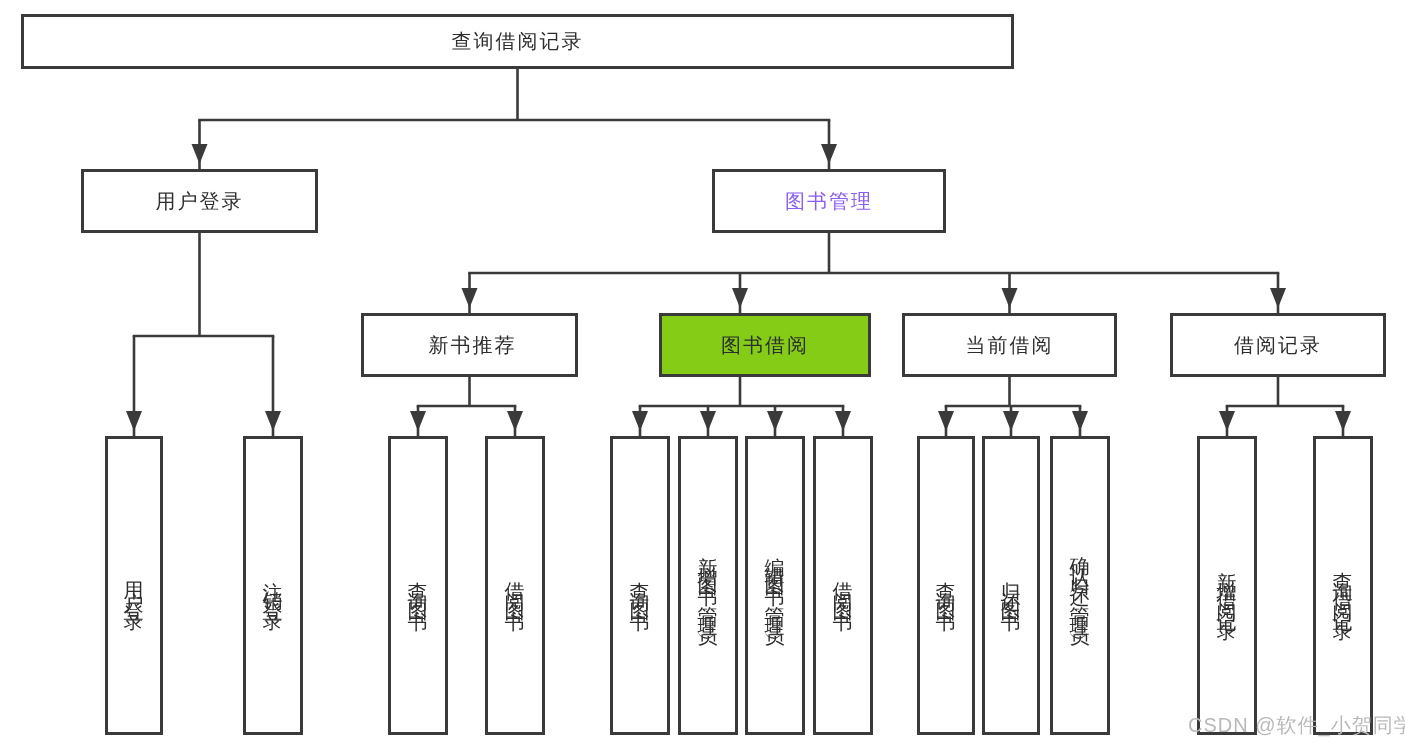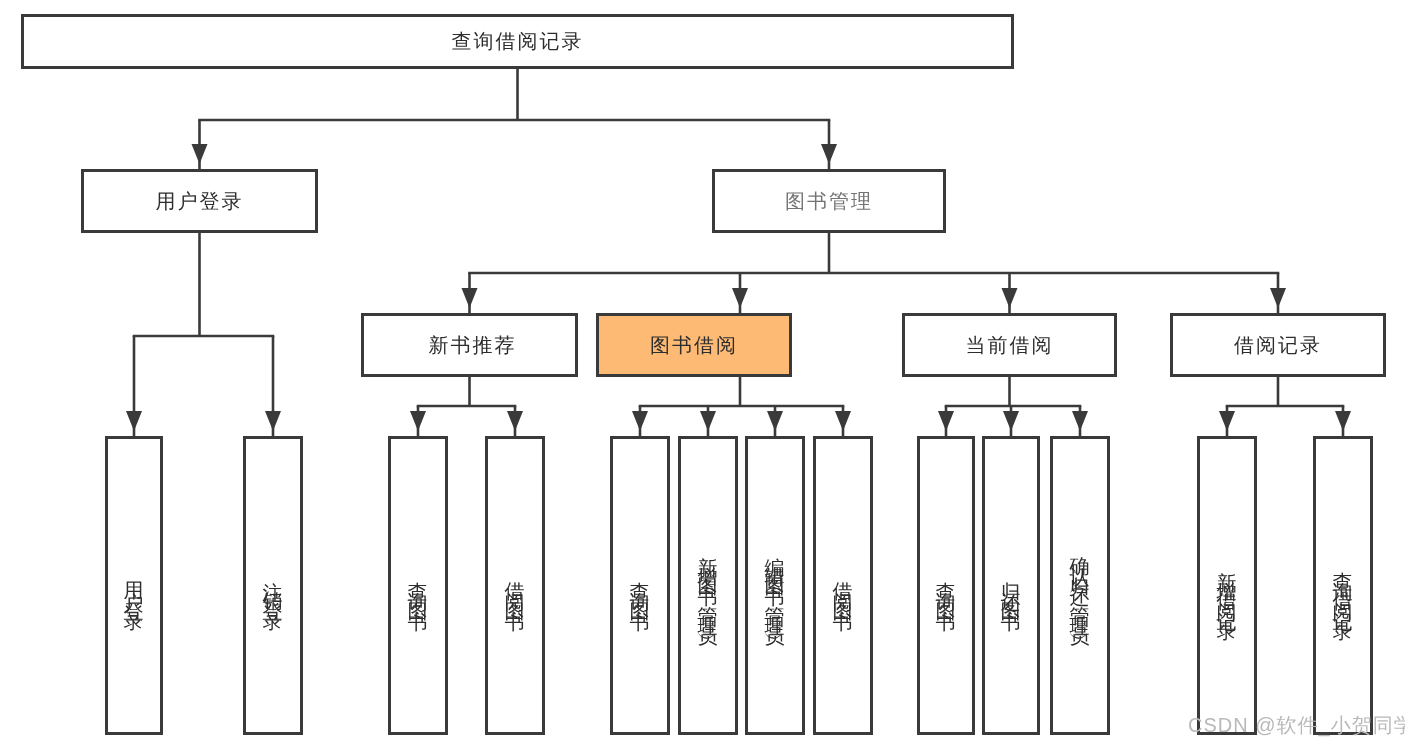--- a/index.html
+++ b/index.html
@@ -105,23 +105,23 @@
       <line x1="1278" y1="377" x2="1278" y2="406" stroke="#3a3a3a" stroke-width="2.6"></line>
       <line x1="1225.7" y1="406" x2="1344.3" y2="406" stroke="#3a3a3a" stroke-width="2.6"></line>
       <line x1="1227" y1="406" x2="1227" y2="436" stroke="#3a3a3a" stroke-width="2.6"></line>
       <polygon points="1219,411 1235,411 1227,431" fill="#3a3a3a"></polygon>
       <line x1="1343" y1="406" x2="1343" y2="436" stroke="#3a3a3a" stroke-width="2.6"></line>
       <polygon points="1335,411 1351,411 1343,431" fill="#3a3a3a"></polygon>
     </svg>
   <div id="nodes">
       <div class="node h" style="left: 21px; top: 14px; width: 993px; height: 55px; border-color: rgb(58, 58, 58); background: rgb(255, 255, 255); color: rgb(45, 45, 45);">查询借阅记录</div>
       <div class="node h" style="left: 81px; top: 169px; width: 237px; height: 64px; border-color: rgb(58, 58, 58); background: rgb(255, 255, 255); color: rgb(45, 45, 45);">用户登录</div>
-      <div class="node h" style="left: 712px; top: 169px; width: 234px; height: 64px; border-color: rgb(58, 58, 58); background: rgb(255, 255, 255); color: #737373;">图书管理</div>
+      <div class="node h" style="left: 712px; top: 169px; width: 234px; height: 64px; border-color: rgb(58, 58, 58); background: rgb(255, 255, 255); color: #8b5cf6;">图书管理</div>
       <div class="node h" style="left: 361px; top: 313px; width: 217px; height: 64px; border-color: rgb(58, 58, 58); background: rgb(255, 255, 255); color: rgb(45, 45, 45); padding-left: 6px;">新书推荐</div>
-      <div class="node h" style="left: 596px; top: 313px; width: 196px; height: 64px; border-color: rgb(58, 58, 58); background: #fdba74; color: rgb(45, 45, 45);">图书借阅</div>
+      <div class="node h" style="left: 659px; top: 313px; width: 212px; height: 64px; border-color: rgb(58, 58, 58); background: #84cc16; color: rgb(45, 45, 45);">图书借阅</div>
       <div class="node h" style="left: 902px; top: 313px; width: 215px; height: 64px; border-color: rgb(58, 58, 58); background: rgb(255, 255, 255); color: rgb(45, 45, 45); font-family: Liberation Mono, monospace;">当前借阅</div>
       <div class="node h" style="left: 1170px; top: 313px; width: 216px; height: 64px; border-color: rgb(58, 58, 58); background: rgb(255, 255, 255); color: rgb(45, 45, 45);">借阅记录</div>
       <div class="node v" style="left: 105px; top: 436px; width: 58px; height: 299px; border-color: rgb(58, 58, 58); background: rgb(255, 255, 255); color: rgb(45, 45, 45);">用户登录</div>
       <div class="node v" style="left: 243px; top: 436px; width: 60px; height: 299px; border-color: rgb(58, 58, 58); background: rgb(255, 255, 255); color: rgb(45, 45, 45);">注销登录</div>
       <div class="node v" style="left: 388px; top: 436px; width: 60px; height: 299px; border-color: rgb(58, 58, 58); background: rgb(255, 255, 255); color: rgb(45, 45, 45);">查询图书</div>
       <div class="node v" style="left: 485px; top: 436px; width: 60px; height: 299px; border-color: rgb(58, 58, 58); background: rgb(255, 255, 255); color: rgb(45, 45, 45);">借阅图书</div>
       <div class="node v" style="left: 610px; top: 436px; width: 60px; height: 299px; border-color: rgb(58, 58, 58); background: rgb(255, 255, 255); color: rgb(45, 45, 45);">查询图书</div>
       <div class="node v" style="left: 678px; top: 436px; width: 60px; height: 299px; border-color: rgb(58, 58, 58); background: rgb(255, 255, 255); color: rgb(45, 45, 45);">新增图书（管理员）</div>
       <div class="node v" style="left: 745px; top: 436px; width: 60px; height: 299px; border-color: rgb(58, 58, 58); background: rgb(255, 255, 255); color: rgb(45, 45, 45);">编辑图书（管理员）</div>
       <div class="node v" style="left: 813px; top: 436px; width: 60px; height: 299px; border-color: rgb(58, 58, 58); background: rgb(255, 255, 255); color: rgb(45, 45, 45);">借阅图书</div>

